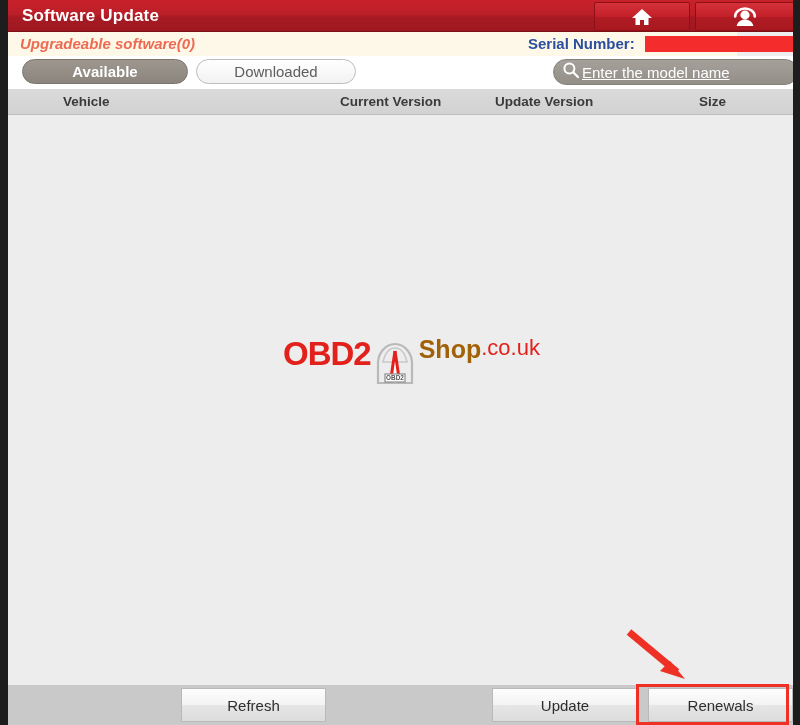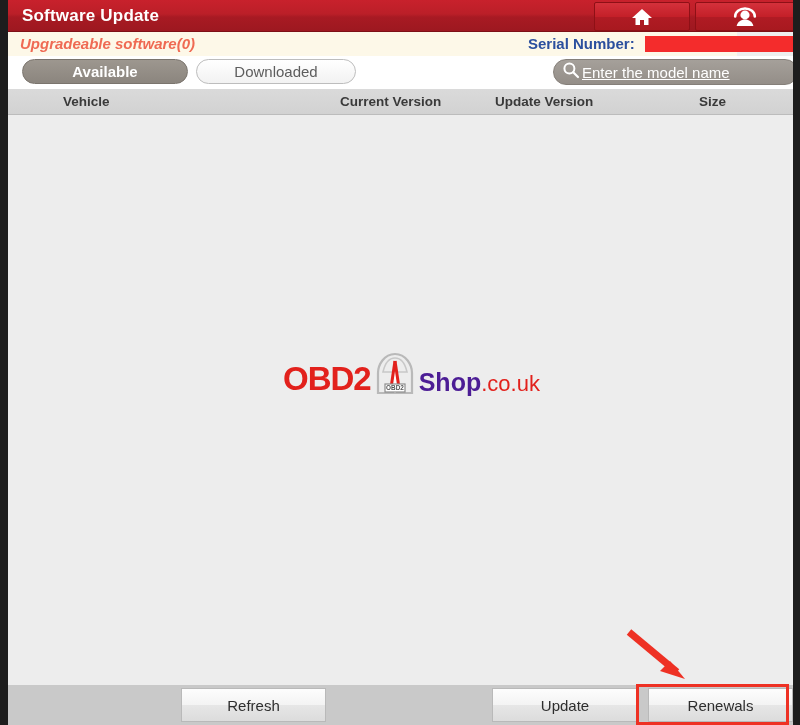--- a/index.html
+++ b/index.html
@@ -193,40 +193,40 @@
     background: #ededed;
     overflow: hidden;
   }
 
   
   .watermark {
     position: absolute;
     left: 283px; top: 337px;
     width: 240px; height: 58px;
     display: flex;
-    align-items: flex-end;
+    align-items: flex-start;
     z-index: 5;
     pointer-events: none;
   }
   .wm-obd2 {
     font-size: 33px;
     font-weight: bold;
     color: #e2211c;
     letter-spacing: -1px;
     line-height: 1;
   }
   .wm-car {
     position: relative;
     width: 52px; height: 48px;
     margin: 0 -2px;
   }
   .wm-shop {
     font-size: 25px;
     font-weight: bold;
-    color: #4c1d95;
+    color: #a16207;
     line-height: 1;
   }
   .wm-tld {
     font-size: 22px;
     color: #e2211c;
     line-height: 1;
   }
 
   
   .bottombar {

